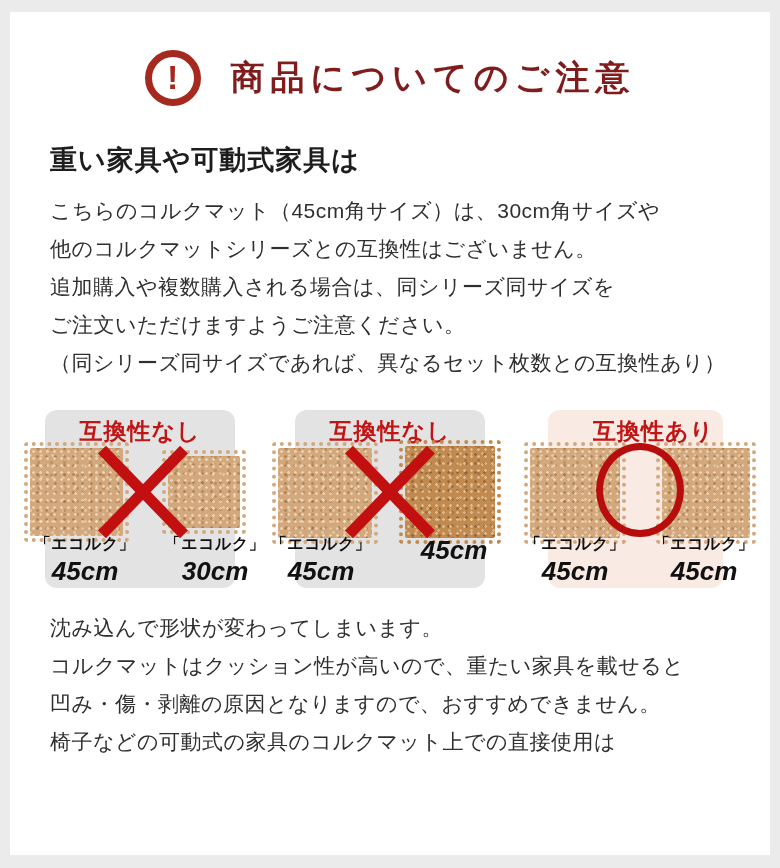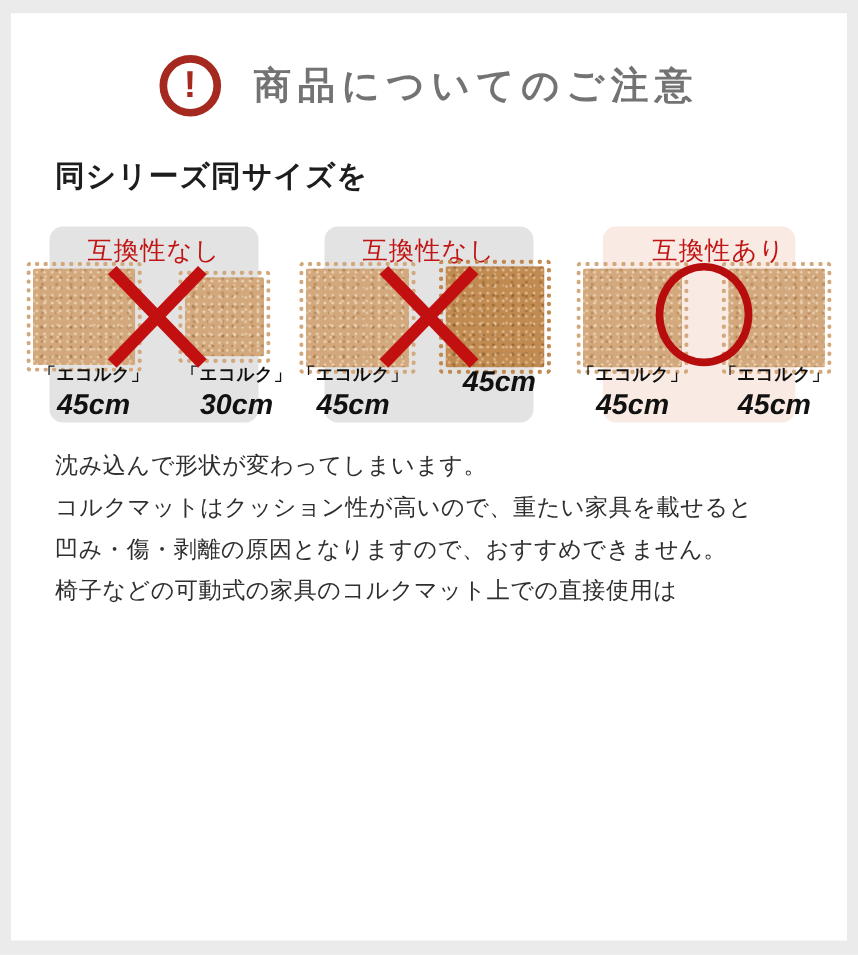--- a/index.html
+++ b/index.html
@@ -9,38 +9,38 @@
   .page { width:780px; height:868px; padding:12px 10px 13px; background:#ebebeb; }
   .card { width:100%; height:100%; background:#ffffff; padding:34px 20px 0; overflow:hidden; }
 
   
   .hdr { display:flex; align-items:center; justify-content:center; gap:30px; margin-top:4px; }
   .alert-ring {
     width:56px; height:56px; border:7px solid #a5291f; border-radius:50%;
     display:flex; align-items:center; justify-content:center; flex:0 0 auto;
   }
   .alert-ring .excl { color:#a5291f; font-weight:bold; font-size:34px; line-height:1; transform:translateY(-1px); }
-  .page-title { font-size:34px; font-weight:bold; color:#737373; letter-spacing:6px; white-space:nowrap; }
+  .page-title { font-size:34px; font-weight:bold; color:#7f1d1d; letter-spacing:6px; white-space:nowrap; }
 
   
   .sec-heading { font-size:27px; font-weight:bold; color:#1d1d1d; margin:36px 0 0 20px; letter-spacing:1px; }
   .sec-heading.second { margin-top:54px; }
   .bodytext { margin:14px 0 0 20px; font-size:21px; color:#2f2f2f; line-height:38px; letter-spacing:0.5px; }
   .bodytext .ln { display:block; white-space:nowrap; }
 
   
   .panels { position:relative; height:185px; margin-top:28px; }
   .panel-bg { position:absolute; top:0; height:178px; border-radius:12px; }
   .bg-gray { background:#e3e3e3; }
   .bg-pink { background:#f9eae3; }
   .bg-1 { left:15px;  width:190px; }
   .bg-2 { left:265px; width:190px; }
   .bg-3 { left:518px; width:175px; }
 
-  .panel-status { position:absolute; top:6px; text-align:center; font-size:23px; font-weight:normal; color:#c11414; letter-spacing:1px; }
+  .panel-status { position:absolute; top:6px; text-align:center; font-size:23px; font-weight:bold; color:#c11414; letter-spacing:1px; }
   .st-1 { left:15px;  width:190px; }
   .st-2 { left:265px; width:190px; }
   .st-3 { left:518px; width:211px; }
 
   
   .mat { position:absolute; border-radius:2px;
     background-color:#d2a87c;
     background-image:
       radial-gradient(circle, rgba(255,245,228,0.55) 1px, transparent 1.6px),
       radial-gradient(circle, rgba(146,98,50,0.50) 1px, transparent 1.6px),
@@ -95,21 +95,28 @@
   <div class="card">
 
     <div class="hdr">
       <span class="alert-ring">
         <span class="excl">!</span>
       </span>
       <h1 class="page-title">商品についてのご注意</h1>
     </div>
 
     <section>
-      <h2 class="sec-heading">同シリーズ同サイズを</h2>
+      <h2 class="sec-heading">重い家具や可動式家具は</h2>
+      <p class="bodytext">
+        <span class="ln">こちらのコルクマット（45cm角サイズ）は、30cm角サイズや</span>
+        <span class="ln">他のコルクマットシリーズとの互換性はございません。</span>
+        <span class="ln">追加購入や複数購入される場合は、同シリーズ同サイズを</span>
+        <span class="ln">ご注文いただけますようご注意ください。</span>
+        <span class="ln">（同シリーズ同サイズであれば、異なるセット枚数との互換性あり）</span>
+      </p>
 
       <div class="panels">
 
         <div class="panel-bg bg-gray bg-1"></div>
         <div class="panel-status st-1">互換性なし</div>
         <div class="mat m1l"></div>
         <div class="mat m1r"></div>
         <div class="mark mark-x x-1">
             <i></i>
             <i></i>

